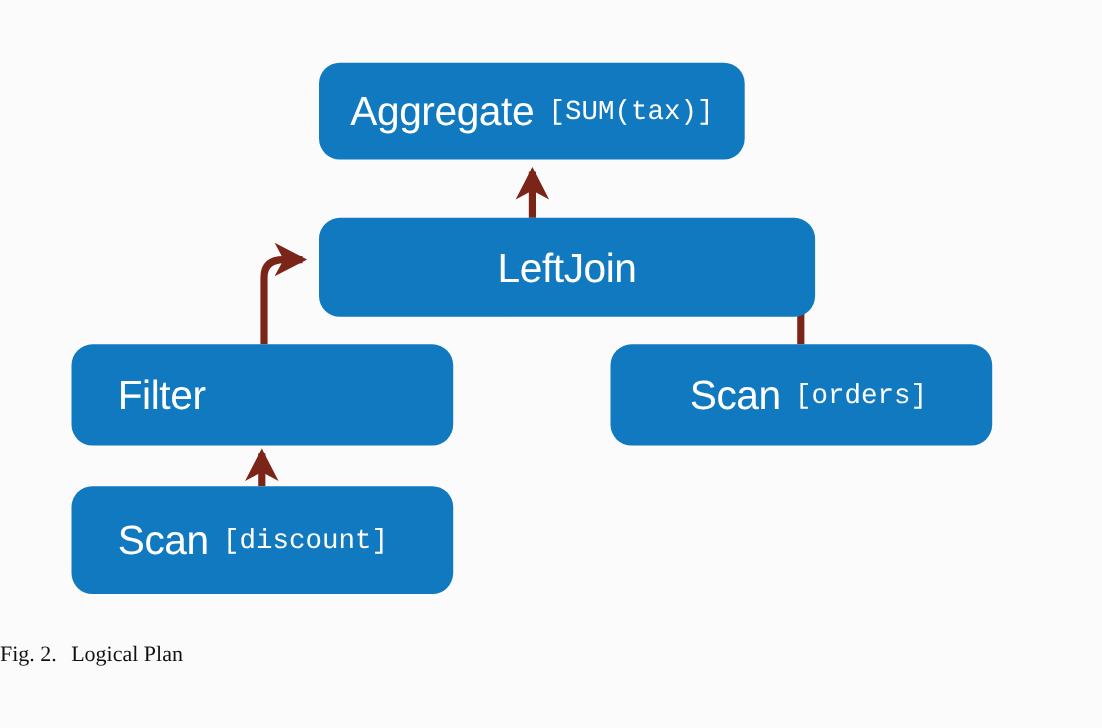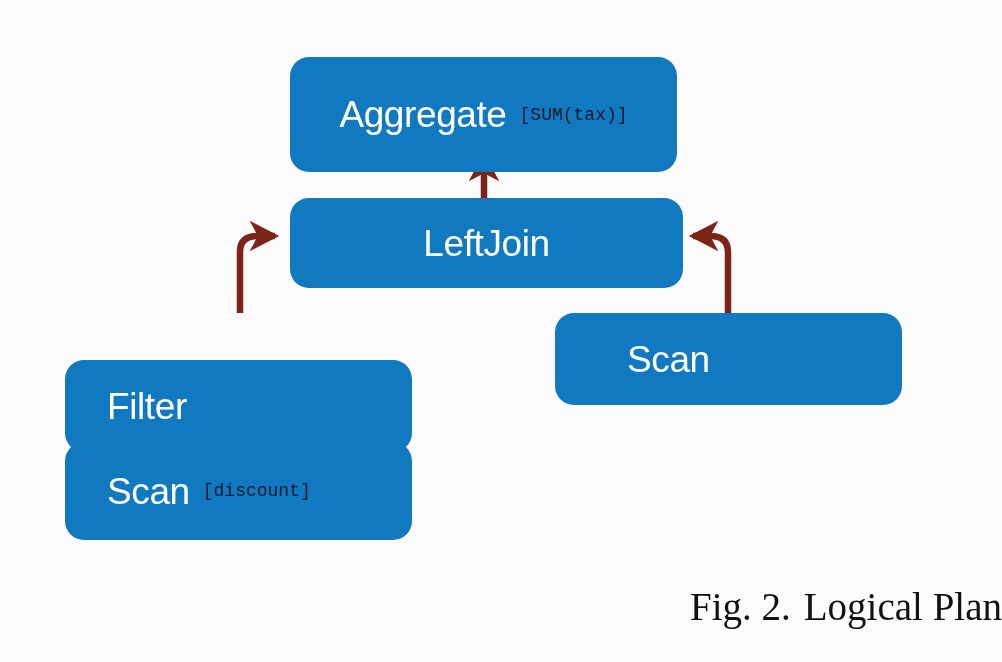--- a/index.html
+++ b/index.html
@@ -42,45 +42,45 @@
 
   .op-name {
     color: #ffffff;
     font-family: "Liberation Sans", sans-serif;
     font-size: 37px;
     font-weight: 400;
     letter-spacing: -0.4px;
     line-height: 1;
   }
   .op-detail {
-    color: #0f172a;
+    color: #ffffff;
     font-family: "Liberation Mono", monospace;
-    font-size: 18px;
+    font-size: 25px;
     font-weight: 400;
     line-height: 1;
     margin-left: 13px;
     letter-spacing: 0px;
   }
 
   
-  #node-aggregate { left: 290px; top: 57px;  width: 387px; height: 115px; }
-  #node-leftjoin  { left: 290px; top: 198px; width: 393px; height: 90px; gap: 20px; }
-  #node-filter    { left: 65px;  top: 313px; width: 347px; height: 92px; margin-top: 47px; }
+  #node-aggregate { left: 290px; top: 57px;  width: 387px; height: 88px; }
+  #node-leftjoin  { left: 290px; top: 198px; width: 451px; height: 90px; gap: 20px; }
+  #node-filter    { left: 65px;  top: 313px; width: 347px; height: 92px; }
   #node-scan-orders   { left: 555px; top: 313px; width: 347px; height: 92px; }
   #node-scan-lineitem { left: 65px;  top: 442px; width: 347px; height: 98px; }
 
   
   #caption {
     position: absolute;
     left: 0;
     top: 584px;
     width: 1002px;
-    text-align: right;
+    text-align: left;
     font-family: "Liberation Serif", serif;
-    font-size: 39px;
+    font-size: 20px;
     color: #111111;
   }
   #caption .cap-gap { display: inline-block; width: 13px; }
 </style>
 </head>
 <body>
 
 <div id="figure">
 
   <svg id="edges" viewBox="0 0 1002 662" xmlns="http://www.w3.org/2000/svg">
@@ -115,20 +115,21 @@
   <div class="node center" id="node-leftjoin">
     <span class="op-name">LeftJoin</span>
   </div>
 
   <div class="node leftpad" id="node-filter">
     <span class="op-name">Filter</span>
   </div>
 
   <div class="node rightpush" id="node-scan-orders">
     <span class="op-name">Scan</span>
+    <span class="op-detail">[orders]</span>
   </div>
 
   <div class="node leftpad" id="node-scan-lineitem">
     <span class="op-name">Scan</span>
     <span class="op-detail">[discount]</span>
   </div>
 
   <div id="caption">
     <span>Fig. 2.</span><span class="cap-gap"></span><span>Logical Plan</span>
   </div>

